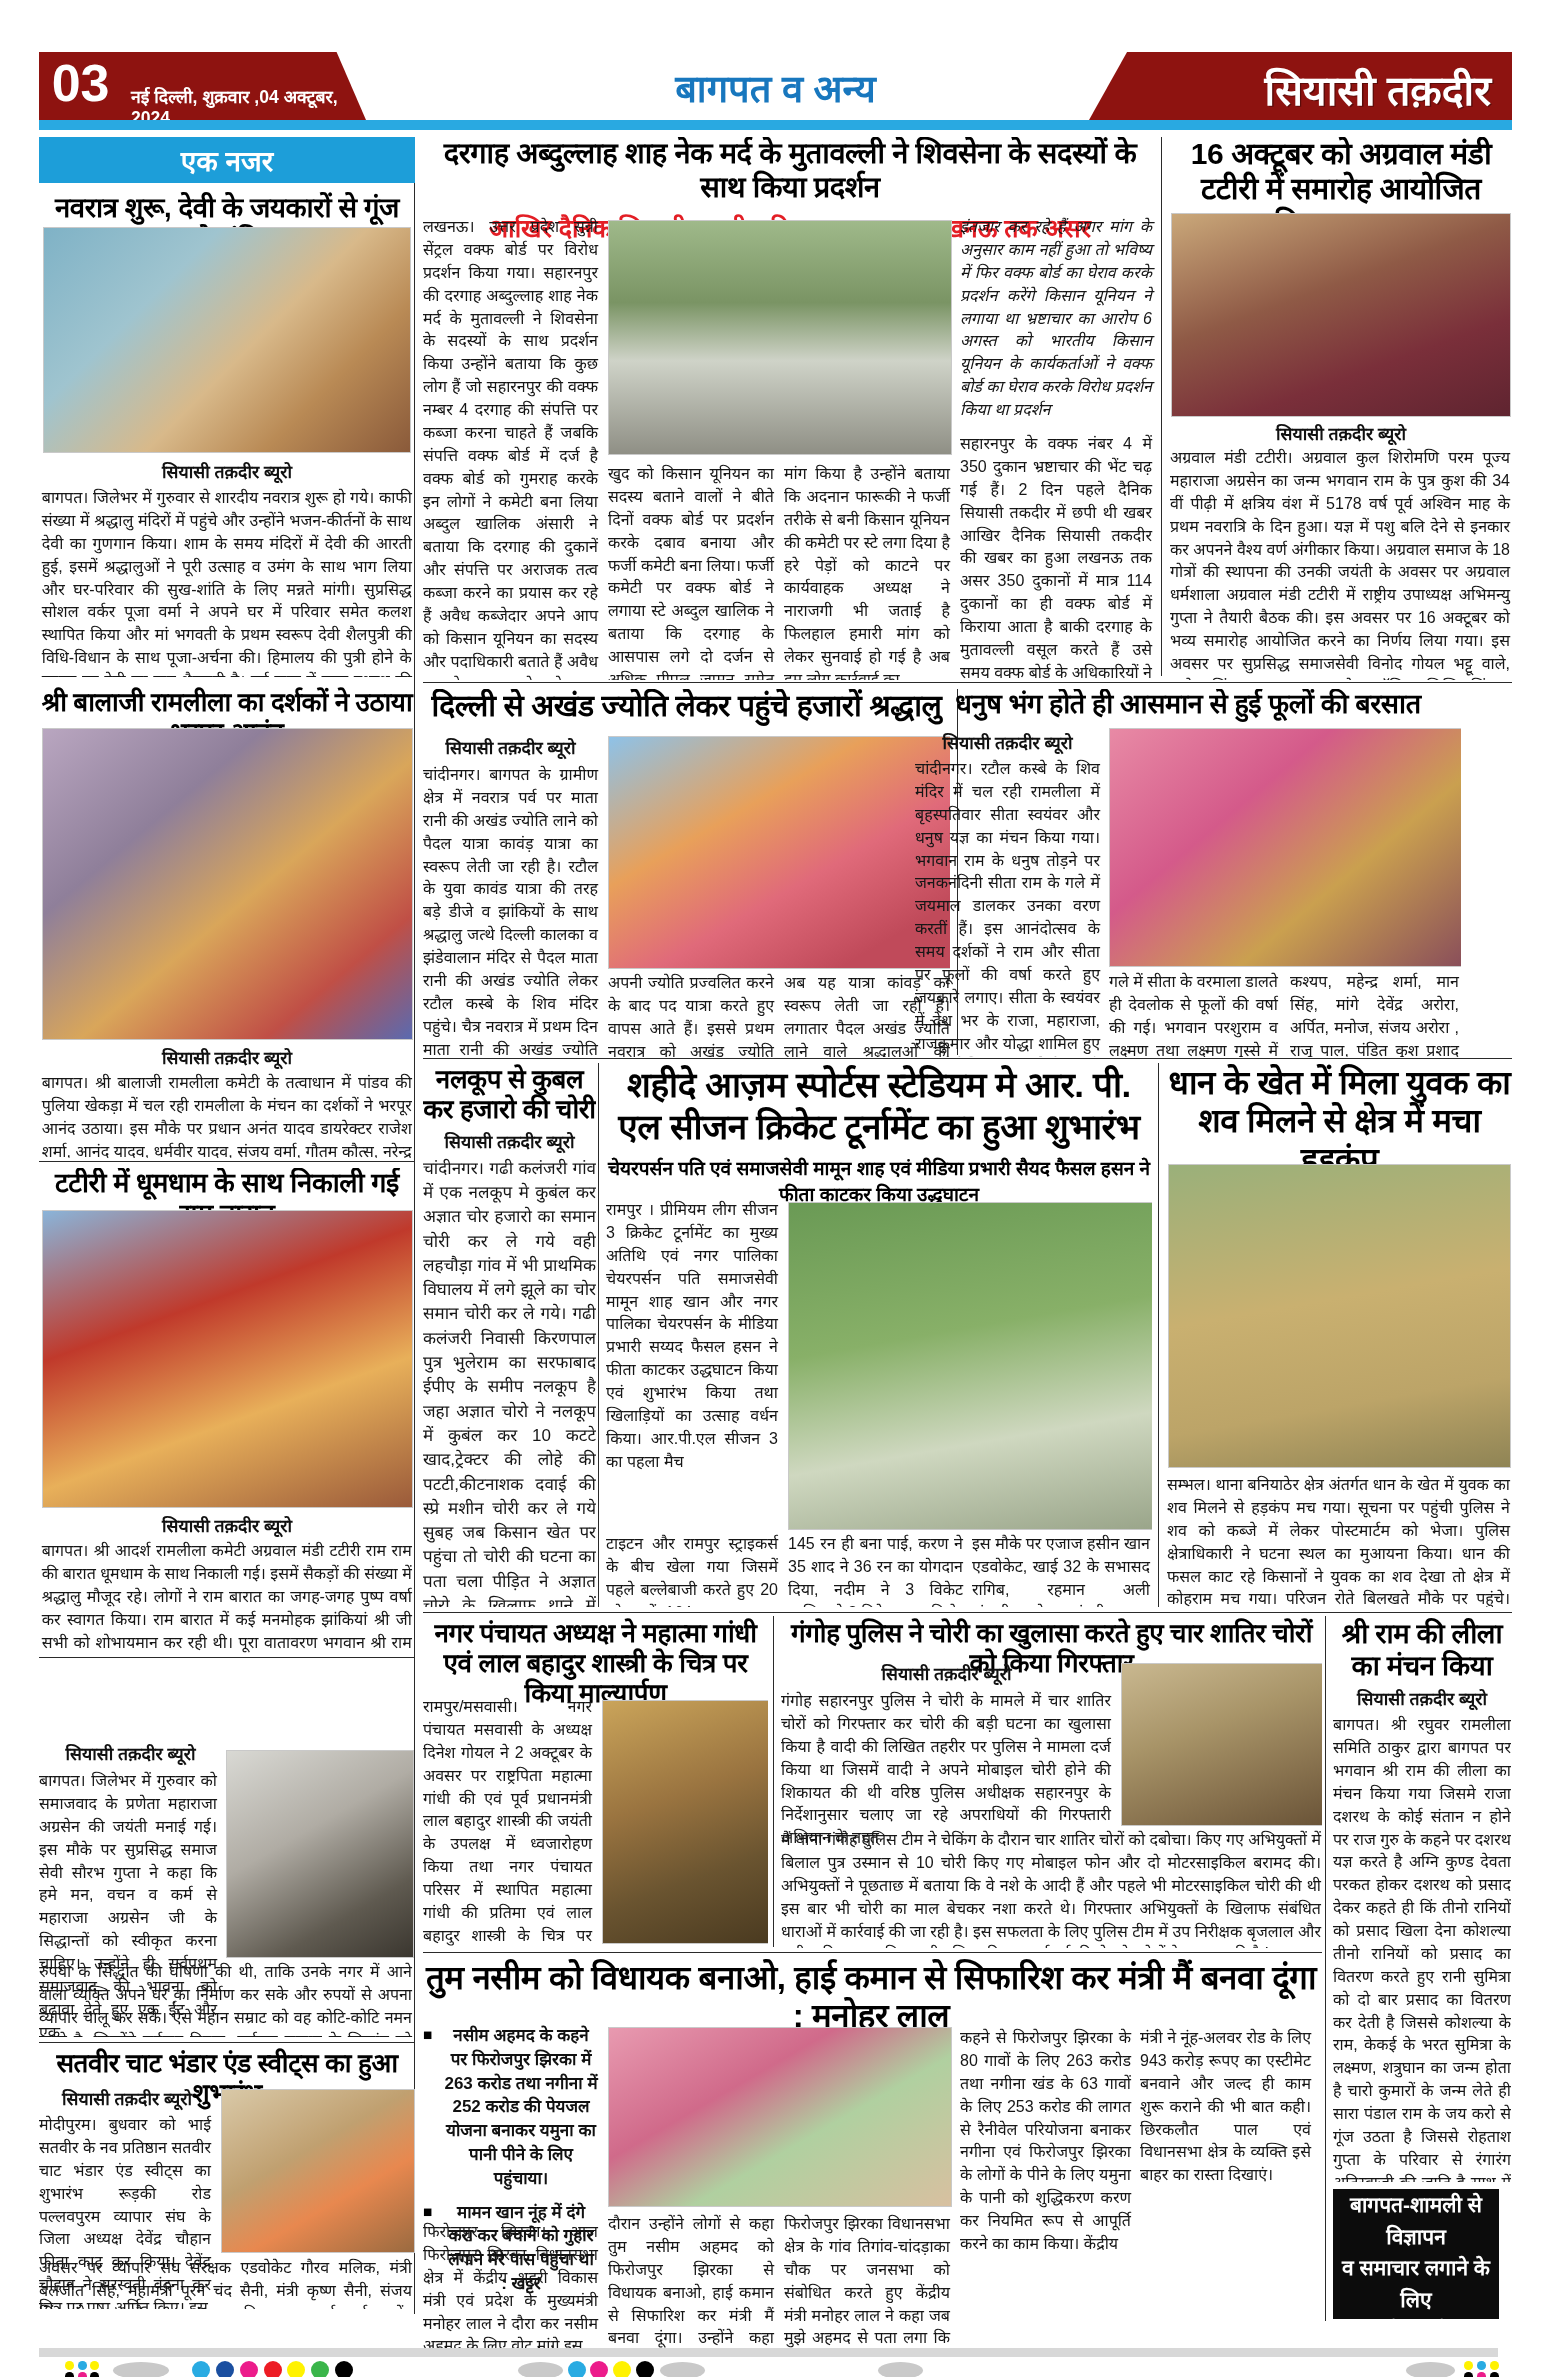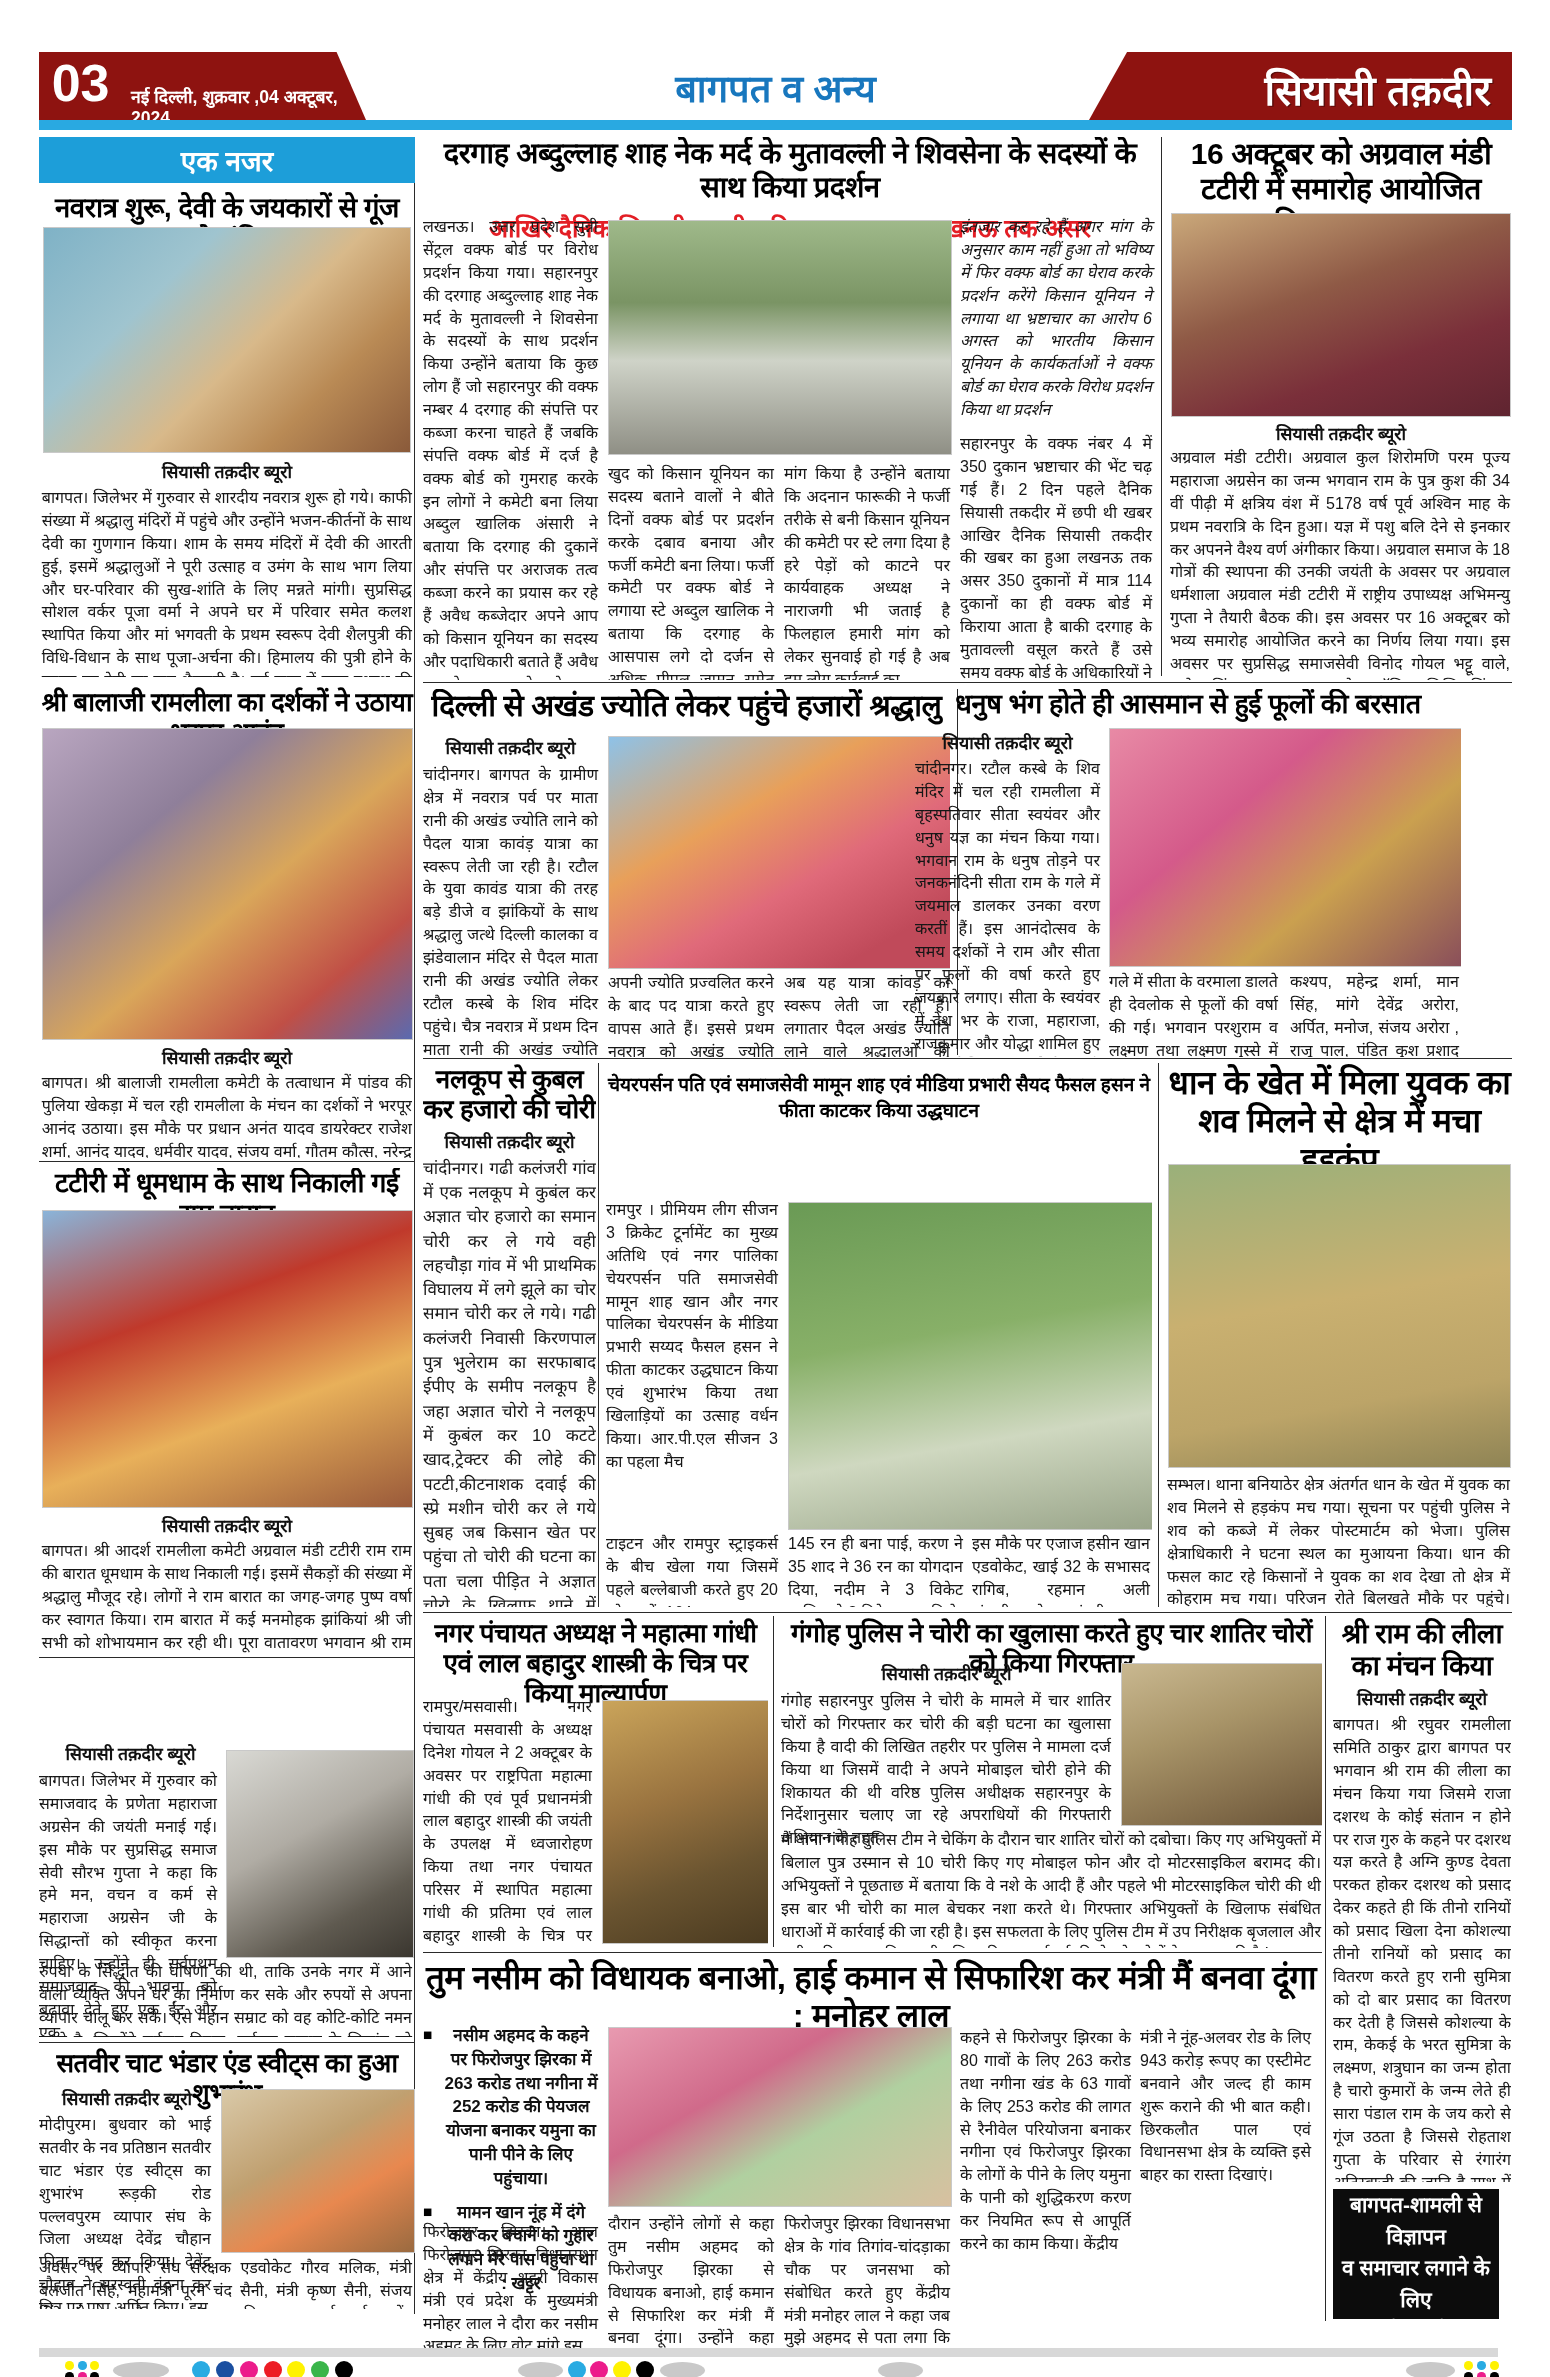--- a/index.html
+++ b/index.html
@@ -140,20 +140,21 @@
   </div>
 
   <div class="blk" style="left:39px;top:1168px;width:376px;height:485px;">
     <div class="hl" style="font-size:27px;">टटीरी में धूमधाम के साथ निकाली गई राम बारात</div>
     <div class="photo ph-barat" style="left:2.8px;top:42px;width:369px;height:296px;"></div>
     <div class="byline" style="position:absolute;top:341px;width:100%;">सियासी तक़दीर ब्यूरो</div>
     <div class="body" style="position:absolute;top:372px;left:2.8px;width:370px;">बागपत। श्री आदर्श रामलीला कमेटी अग्रवाल मंडी टटीरी राम राम की बारात धूमधाम के साथ निकाली गई। इसमें सैकड़ों की संख्या में श्रद्धालु मौजूद रहे। लोगों ने राम बारात का जगह-जगह पुष्प वर्षा कर स्वागत किया। राम बारात में कई मनमोहक झांकियां श्री जी सभी को शोभायमान कर रही थी। पूरा वातावरण भगवान श्री राम के जय-जयकार के नारो से गूंज उठा। इस मौके पर रामलीला कमेटी के अध्यक्ष अंकुर शर्मा संयोजक संजीव शर्मा प्रवीण गोयल आशुतोष शर्मा राजू पंडित राजीव गोयल नवीन टेंट वाले राजीव कुमार दिनेश राजपूत प्रवीण कुमार आदि समेत सभी लोग उपस्थित थे।</div>
   </div>
 
   <div class="blk" style="left:606px;top:1064px;width:546px;height:543px;">
+    <div class="hl" style="font-size:35px;line-height:1.2;">शहीदे आज़म स्पोर्टस स्टेडियम मे आर. पी. एल सीजन क्रिकेट टूर्नामेंट का हुआ शुभारंभ</div>
     <div class="subhead-blk" style="font-size:19px;margin-top:7px;">चेयरपर्सन पति एवं समाजसेवी मामून शाह एवं मीडिया प्रभारी सैयद फैसल हसन ने फीता काटकर किया उद्धघाटन</div>
     <div class="body" style="position:absolute;top:135px;left:0;width:172px;height:330px;">रामपुर । प्रीमियम लीग सीजन 3 क्रिकेट टूर्नामेंट का  मुख्य अतिथि एवं नगर पालिका चेयरपर्सन पति समाजसेवी मामून शाह खान और नगर पालिका चेयरपर्सन के मीडिया प्रभारी सय्यद फैसल हसन ने फीता काटकर उद्धघाटन किया एवं शुभारंभ किया तथा खिलाड़ियों का उत्साह वर्धन किया। आर.पी.एल सीजन 3 का पहला मैच</div>
     <div class="photo ph-cricket" style="left:182px;top:138px;width:364px;height:326px;"></div>
     <div class="body" style="position:absolute;top:469px;left:0;width:172px;height:72px;">टाइटन और रामपुर स्ट्राइकर्स के बीच खेला गया जिसमें पहले बल्लेबाजी करते हुए 20 ओवर में 164 रन का लक्ष्य दिया जिसमें सालिक ने 44 रन मारे कासिम ने 46 रन का योगदान दिया, रोहित ने 89 रन, अहमद ने 30 रन का योगदान दिया, उधर शाहनवाज़ ने 3 विकेट प्राप्त किये रोहित को मैन ऑफ़ द मैच दिया गया,दूसरा मैच रामपुर</div>
     <div class="body" style="position:absolute;top:469px;left:182px;width:175px;height:72px;">145 रन ही बना पाई, करण ने 35 शाद ने 36 रन का योगदान दिया, नदीम ने 3 विकेट सालिक ने 2 विकेट प्राप्त किये। मैन ऑफ द मैच सालिक को मिला, अंतिम ओवर तक मुकाबला रोमांचक रहा।</div>
     <div class="body" style="position:absolute;top:469px;left:366px;width:178px;height:72px;">इस मौके पर एजाज हसीन खान एडवोकेट, खाई 32 के सभासद रागिब, रहमान अली अंसारी,शहरोज़ मंसूरी, फूल खान, फैज़ मिया, फैज़ान, नईम मिया, मोहसिन आदि मौजूद रहे।</div>
   </div>
 
   <div class="blk" style="left:1167px;top:1064px;width:345px;height:543px;">
     <div class="hl" style="font-size:33px;">धान के खेत में मिला युवक का शव मिलने से क्षेत्र में मचा हड़कंप</div>

